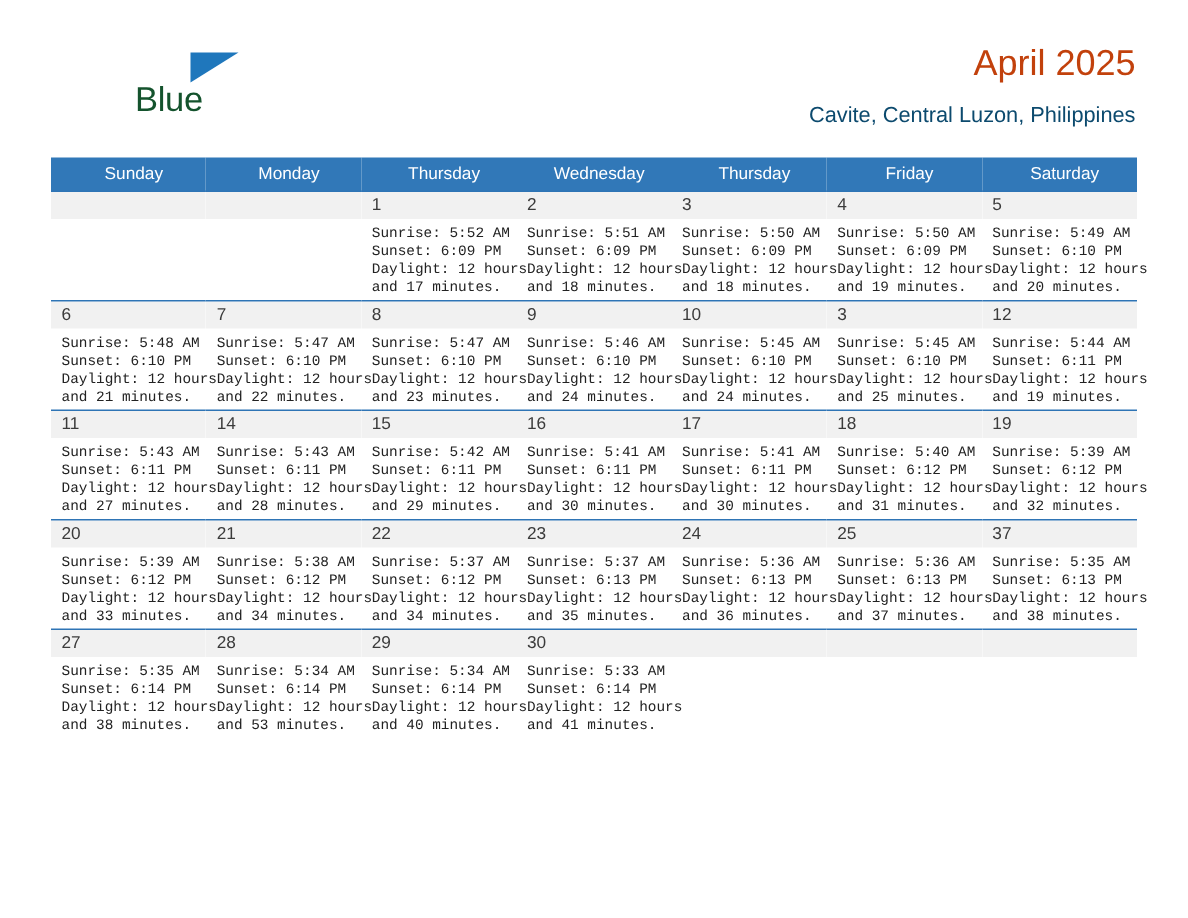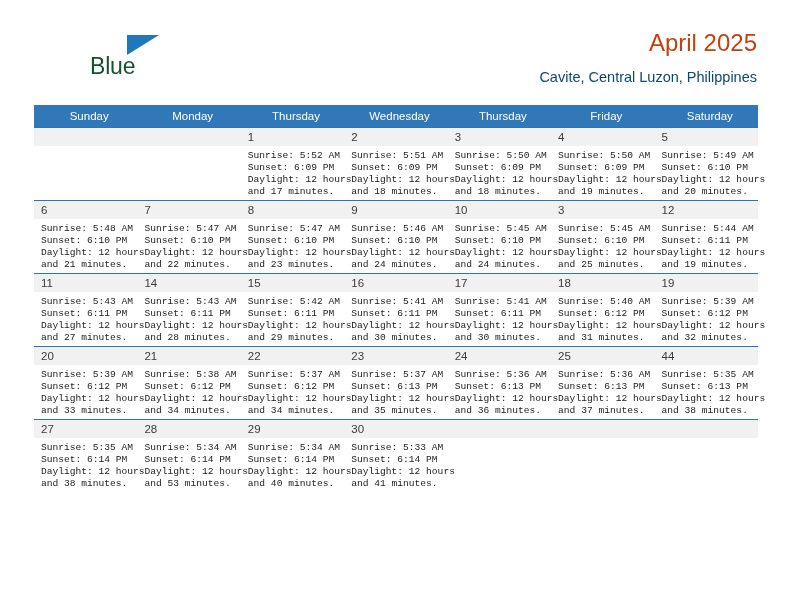--- a/index.html
+++ b/index.html
@@ -400,21 +400,21 @@
           <td>
             <div class="daynum-band">25</div>
             <div class="cell-body">
               <div>Sunrise: 5:36 AM</div>
               <div>Sunset: 6:13 PM</div>
               <div>Daylight: 12 hours</div>
               <div>and 37 minutes.</div>
             </div>
           </td>
           <td>
-            <div class="daynum-band">44</div>
+            <div class="daynum-band">37</div>
             <div class="cell-body">
               <div>Sunrise: 5:35 AM</div>
               <div>Sunset: 6:13 PM</div>
               <div>Daylight: 12 hours</div>
               <div>and 38 minutes.</div>
             </div>
           </td>
         </tr>
         <tr>
           <td>

